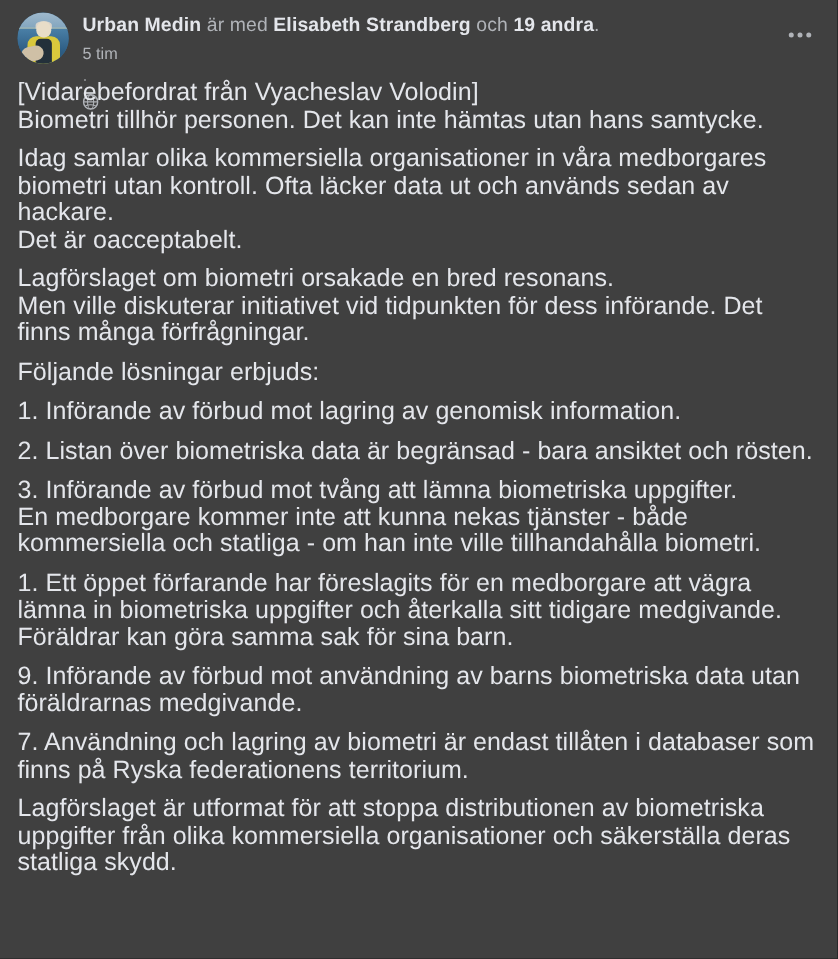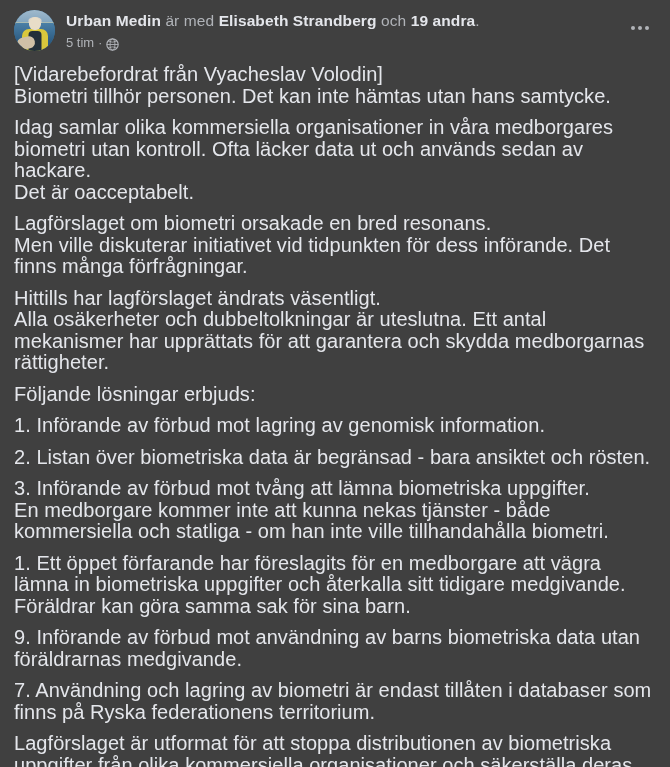--- a/index.html
+++ b/index.html
@@ -91,26 +91,27 @@
     letter-spacing: .1px;
     white-space: nowrap;
   }
   .byline .name {
     color: #e4e6eb;
     font-weight: bold;
   }
   .byline .period { color: #b0b3b8; }
   .meta {
     display: flex;
-    align-items: flex-end;
+    align-items: flex-start;
     gap: 4px;
     margin-top: 4px;
     font-size: 13px;
     line-height: 16px;
     color: #b0b3b8;
+    flex-direction: column;
   }
   .meta .dot { color: #b0b3b8; font-size: 12px; }
   .globe-icon { display: inline-block; width: 13px; height: 13px; }
   .globe-icon svg { display: block; }
 
   .menu-button {
     flex: 0 0 auto;
     width: 36px; height: 36px;
     margin-top: 0;
     display: flex; align-items: center; justify-content: center;
@@ -182,22 +183,20 @@
     </div>
   </div>
 
   <div class="post-body">
     <p>[Vidarebefordrat från Vyacheslav Volodin]
 Biometri tillhör personen. Det kan inte hämtas utan hans samtycke.</p>
     <p>Idag samlar olika kommersiella organisationer in våra medborgares biometri utan kontroll. Ofta läcker data ut och används sedan av hackare.
 Det är oacceptabelt.</p>
     <p>Lagförslaget om biometri orsakade en bred resonans.
 Men ville diskuterar initiativet vid tidpunkten för dess införande. Det finns många förfrågningar.</p>
-    <p>Hittills har lagförslaget ändrats väsentligt.
-Alla osäkerheter och dubbeltolkningar är uteslutna. Ett antal mekanismer har upprättats för att garantera och skydda medborgarnas rättigheter.</p>
     <p>Följande lösningar erbjuds:</p>
     <p>1. Införande av förbud mot lagring av genomisk information.</p>
     <p>2. Listan över biometriska data är begränsad - bara ansiktet och rösten.</p>
     <p>3. Införande av förbud mot tvång att lämna biometriska uppgifter.
 En medborgare kommer inte att kunna nekas tjänster - både kommersiella och statliga - om han inte ville tillhandahålla biometri.</p>
     <p>1. Ett öppet förfarande har föreslagits för en medborgare att vägra lämna in biometriska uppgifter och återkalla sitt tidigare medgivande. Föräldrar kan göra samma sak för sina barn.</p>
     <p>9. Införande av förbud mot användning av barns biometriska data utan föräldrarnas medgivande.</p>
     <p>7. Användning och lagring av biometri är endast tillåten i databaser som finns på Ryska federationens territorium.</p>
     <p>Lagförslaget är utformat för att stoppa distributionen av biometriska uppgifter från olika kommersiella organisationer och säkerställa deras statliga skydd.</p>
 

